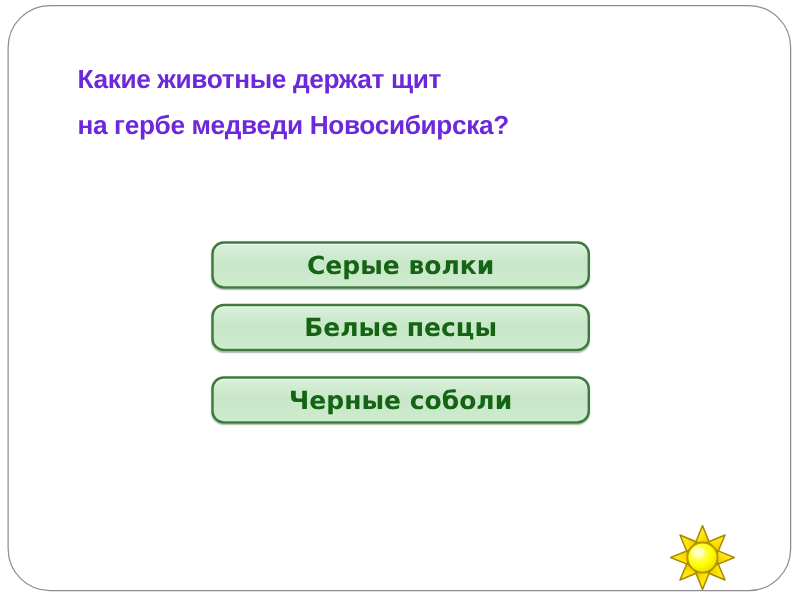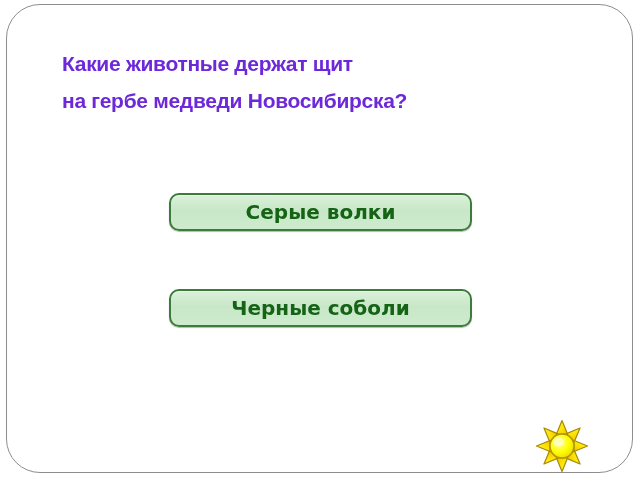--- a/index.html
+++ b/index.html
@@ -54,21 +54,21 @@
     font-family: "DejaVu Sans", sans-serif;
     font-weight: bold;
     font-size: 20px;
     text-align: center;
     padding: 0;
     cursor: pointer;
     margin-left: 44px;
   }
   .answer-1 { top: 188px; }
   .answer-2 { top: 238px; }
-  .answer-3 { top: 284px; }
+  .answer-3 { top: 296px; }
   .answer-4 { top: 338px; }
   .sun {
     position: absolute;
     left: 528px;
     top: 414px;
     width: 54px;
     height: 54px;
     cursor: pointer;
   }
 </style>
@@ -78,20 +78,21 @@
 <div class="stage">
   <div class="slide">
 
     <div class="question">
       <div>Какие животные держат щит</div>
       <div>на гербе медведи Новосибирска?</div>
     </div>
 
     <button class="answer answer-1">Серые волки</button>
 
+    <button class="answer answer-2">Белые песцы</button>
 
     <button class="answer answer-3">Черные соболи</button>
 
 
     <svg class="sun" viewBox="0 0 54 54" xmlns="http://www.w3.org/2000/svg">
       <defs>
         <linearGradient id="rayGrad" x1="0" y1="0" x2="1" y2="1">
           <stop offset="0" stop-color="#fff176"></stop>
           <stop offset="0.55" stop-color="#ffe400"></stop>
           <stop offset="1" stop-color="#f0c000"></stop>

